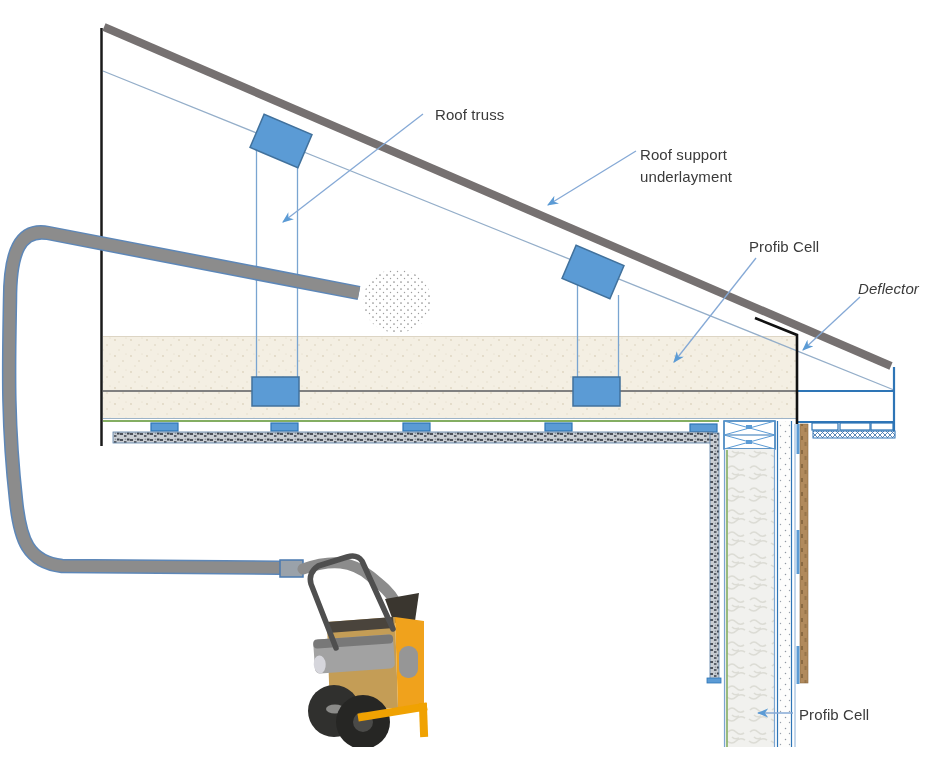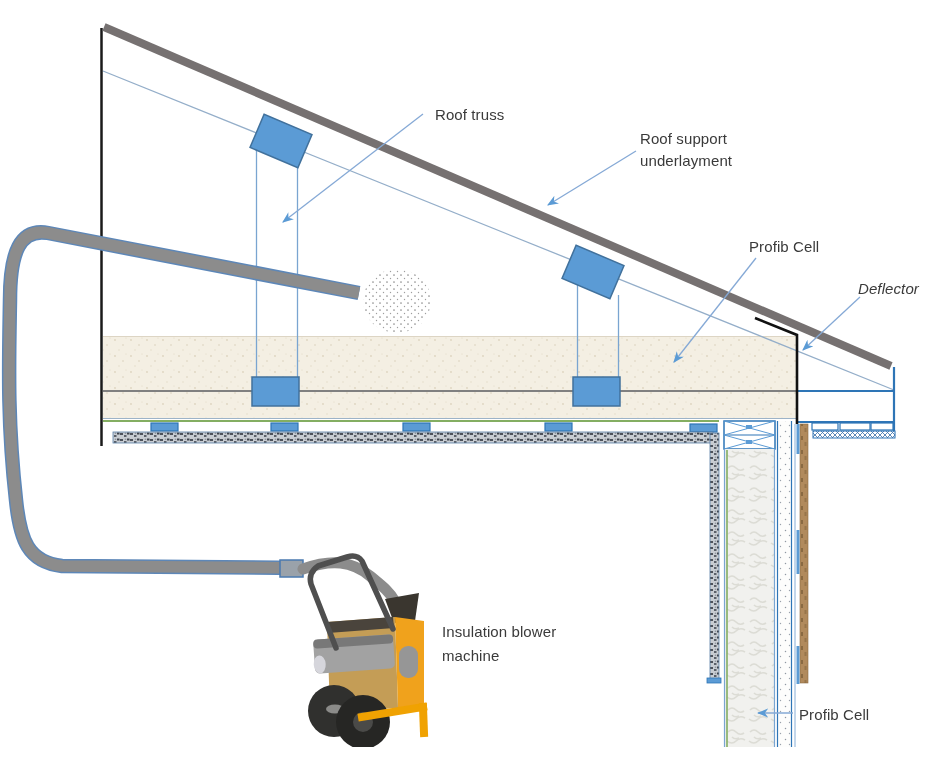--- a/index.html
+++ b/index.html
@@ -193,19 +193,18 @@
   <g stroke="#85a9d6" stroke-width="1.3" fill="none">
     <line x1="423" y1="114" x2="283" y2="222" marker-end="url(#arrow)"></line>
     <line x1="636" y1="151" x2="548" y2="205" marker-end="url(#arrow)"></line>
     <line x1="756" y1="258" x2="674" y2="362" marker-end="url(#arrow)"></line>
     <line x1="860" y1="297" x2="803" y2="350" marker-end="url(#arrow)"></line>
     <line x1="793" y1="713" x2="758" y2="713" marker-end="url(#arrow)"></line>
   </g>
 </svg>
 
 <div class="lbl" style="left:435px;top:104px;">Roof truss</div>
-<div class="lbl wrap" style="left:640px;top:128px;width:112px;">Roof support underlayment</div>
+<div class="lbl wrap" style="left:640px;top:144px;width:112px;">Roof support underlayment</div>
 <div class="lbl" style="left:749px;top:236px;">Profib Cell</div>
 <div class="lbl" style="left:858px;top:278px;font-style:italic;">Deflector</div>
-<div class="lbl wrap" style="left:442px;top:620px;width:128px;line-height:1.6;">Insulation blower machine</div>
 <div class="lbl" style="left:799px;top:704px;">Profib Cell</div>
 
 </div>
 
 </body></html>

